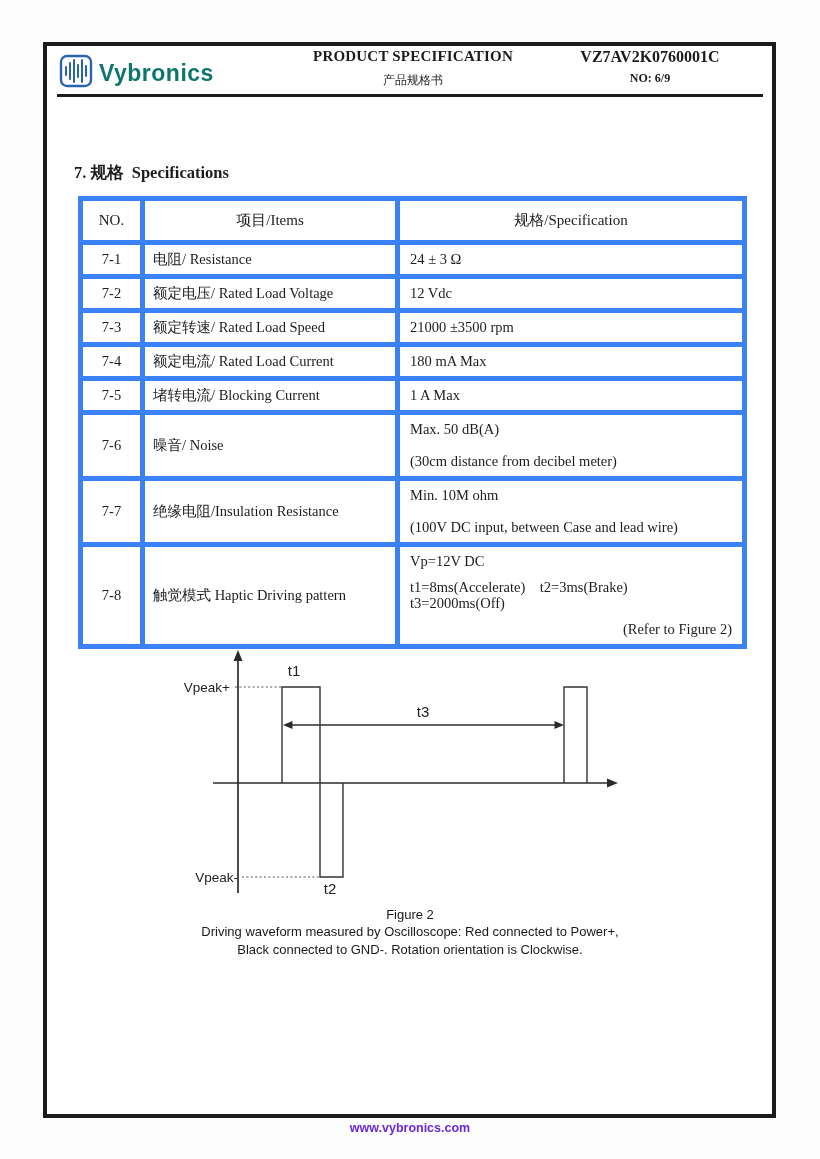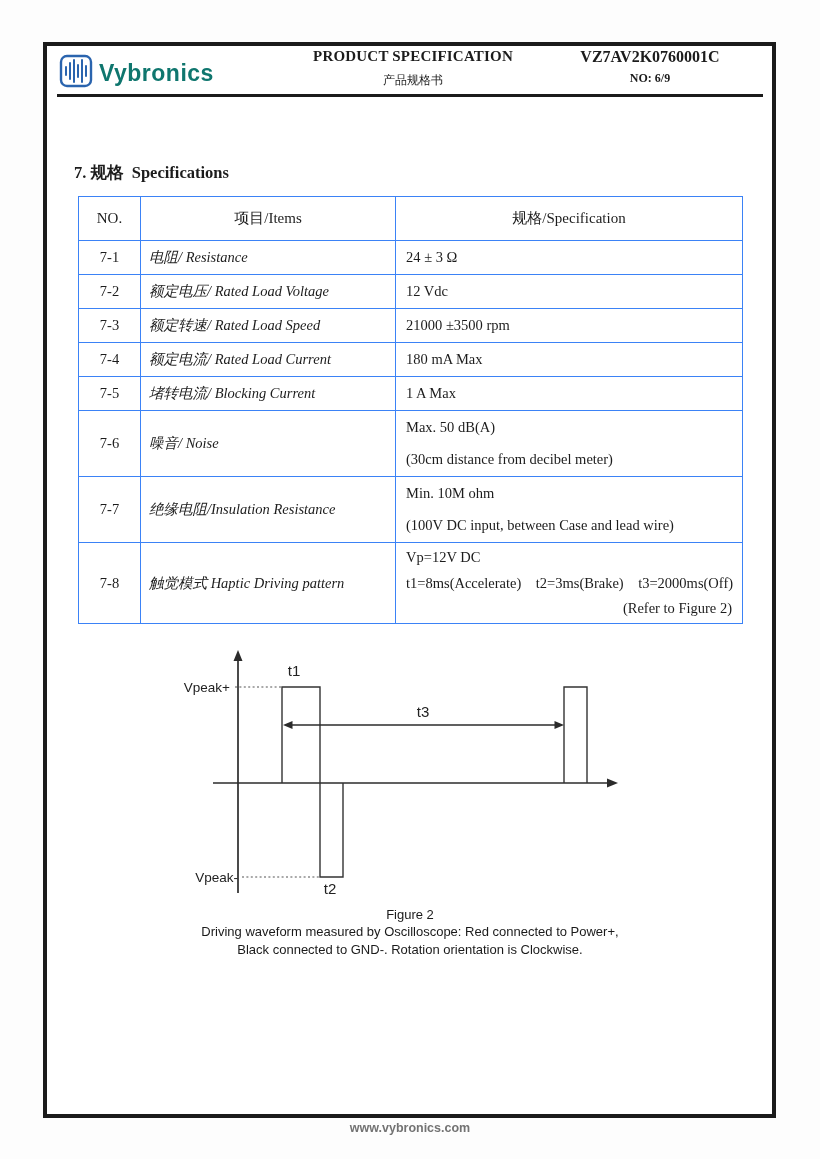--- a/index.html
+++ b/index.html
@@ -25,43 +25,43 @@
   .header-right { position:absolute; left:565px; top:48px; width:170px; text-align:center; }
   .doc-num { font-weight:bold; font-size:16px; }
   .page-no { font-weight:bold; font-size:12px; margin-top:5px; }
   .header-rule { position:absolute; left:57px; top:94px; width:706px; height:3px; background:#1b1b1b; }
   
   .section-title { position:absolute; left:74px; top:162px; font-weight:bold; font-size:16.5px; white-space:pre;text-align:center; }
   table.spec {
     position:absolute; left:78px; top:196px; width:664px;
     border-collapse:collapse; table-layout:fixed; font-size:14.5px;
   }
-  table.spec th, table.spec td { border:1px solid #3b82f6; font-weight:normal; }
+  table.spec th, table.spec td { border:5px solid #3b82f6; font-weight:normal; }
   table.spec th { height:44px; text-align:center; font-size:15px; }
   tr.r-sm { height:34px; }
   tr.r-md { height:66px; }
   tr.r-lg { height:75px; }
   td.no-cell { text-align:center; }
-  td.item-cell { padding-left:8px;font-style:italic; }
+  td.item-cell { padding-left:8px; }
   td.spec-cell { padding:6px 8px 6px 10px; vertical-align:middle; }
   .spec-lines { display:flex; flex-direction:column; justify-content:center; gap:2px; }
   tr.r-md .spec-lines { gap:15px; }
   tr.r-lg .spec-lines { gap:9px; }
   .spec-line { white-space:pre-wrap; line-height:1.15; }
   .spec-line.align-right { text-align:right; padding-right:2px; }
   
   .waveform-svg { position:absolute; left:150px; top:646px; width:490px; height:252px; }
   .waveform-svg text { font-family:"Liberation Sans", sans-serif; fill:#222; }
   .wf-label { font-size:15px; }
   .wf-peak { font-size:13.5px; }
   .caption { position:absolute; left:110px; top:906px; width:600px; text-align:center;
     font-family:"Liberation Sans", sans-serif; font-size:13px; line-height:1.33; color:#1a1a1a; }
   
   .footer-text { position:absolute; left:0; top:1121px; width:820px; text-align:center;
-    font-family:"Liberation Sans", sans-serif; font-weight:bold; font-size:12.5px; color:#737373; }
+    font-family:"Liberation Sans", sans-serif; font-weight:bold; font-size:12.5px; color:#6d28d9; }
 </style>
 </head>
 <body>
 
 <div class="page">
   <div class="frame"></div>
 
   <div class="logo">
     <span>
       <svg width="36" height="34" viewBox="0 0 36 34">

